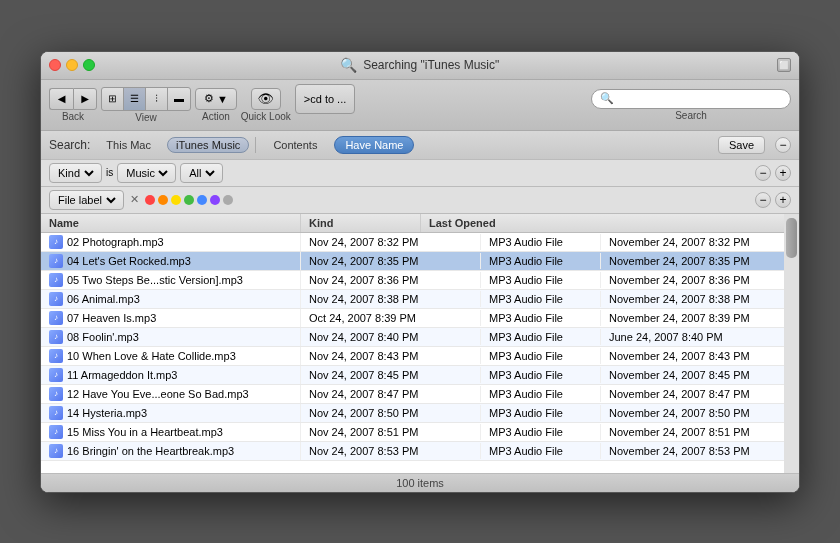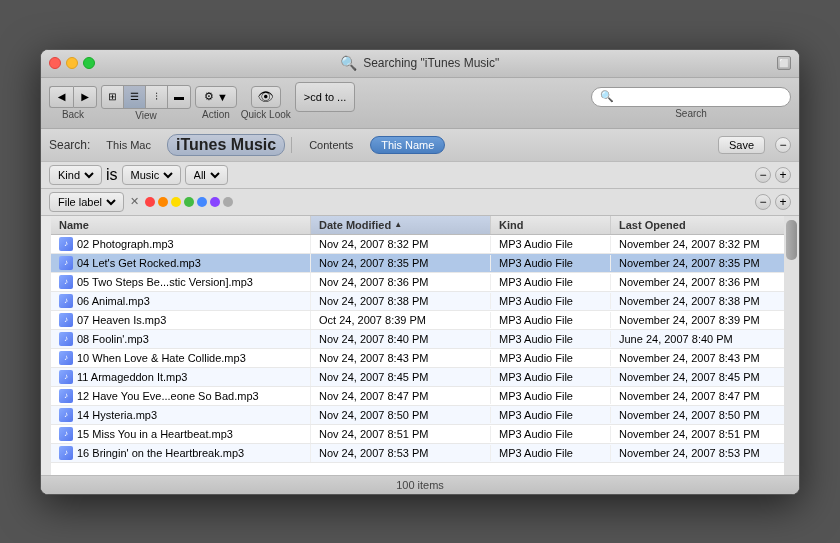--- a/index.html
+++ b/index.html
@@ -200,24 +200,23 @@
       cursor: pointer;
       border: none;
       background: transparent;
       color: #333;
     }
     .scope-btn-pill {
       background: linear-gradient(to bottom, #c0c8d8, #a8b4c8);
       border: 1px solid #8090a8;
       border-radius: 10px;
       padding: 1px 8px;
-      font-size: 16px;
+      font-size: 11px;
       color: #222;
       cursor: pointer;
-      font-weight: bold;
     }
     .search-bar-separator {
       width: 1px;
       height: 16px;
       background: #aaa;
     }
     .tab-btn {
       padding: 2px 10px;
       border-radius: 10px;
       font-size: 11px;
@@ -432,21 +431,20 @@
       right: 2px;
       top: 4px;
       width: 11px;
       height: 40px;
       background: linear-gradient(to right, #b0b0b0, #909090);
       border-radius: 5px;
     }
     .content-area {
       display: flex;
       flex-direction: column;
-      margin-left: 10px;
     }
     .sort-arrow {
       font-size: 8px;
     }
     .search-icon {
       color: #888;
       font-size: 11px;
       margin-right: 3px;
     }
   </style>
@@ -522,32 +520,32 @@
       <div class="toolbar-label">Search</div>
     </div>
   </div>
 
   <div class="search-bar">
     <span class="search-label">Search:</span>
     <button class="scope-btn">This Mac</button>
     <button class="scope-btn-pill">iTunes Music</button>
     <div class="search-bar-separator"></div>
     <button class="tab-btn">Contents</button>
-    <button class="tab-btn active">This Name</button>
+    <button class="tab-btn active">Have Name</button>
     <button class="save-btn">Save</button>
     <button class="minus-btn">−</button>
   </div>
 
   <div class="filter-bar">
     <div class="filter-select">
       <select>
         <option>Kind</option>
       </select>
     </div>
-    <span style="font-size:16px;">is</span>
+    <span style="font-size:10px;">is</span>
     <div class="filter-select">
       <select>
         <option>Music</option>
       </select>
     </div>
     <div class="filter-select">
       <select>
         <option>All</option>
       </select>
     </div>
@@ -577,24 +575,20 @@
       <div class="plus-minus-btn">−</div>
       <div class="plus-minus-btn">+</div>
     </div>
   </div>
 
   <div class="content-area">
     <div class="file-list-area">
 
       <div class="table-header">
         <div class="col-name">Name</div>
-        <div class="col-date">
-          <span>Date Modified</span>
-          <span class="sort-arrow">▲</span>
-        </div>
         <div class="col-kind">Kind</div>
         <div class="col-last-opened">Last Opened</div>
       </div>
 
       <div class="table-body" id="table-body">
       <div class="table-row">
             <div class="cell-name">
               <div class="file-icon">♪</div>
               <span>02 Photograph.mp3</span>
             </div>

